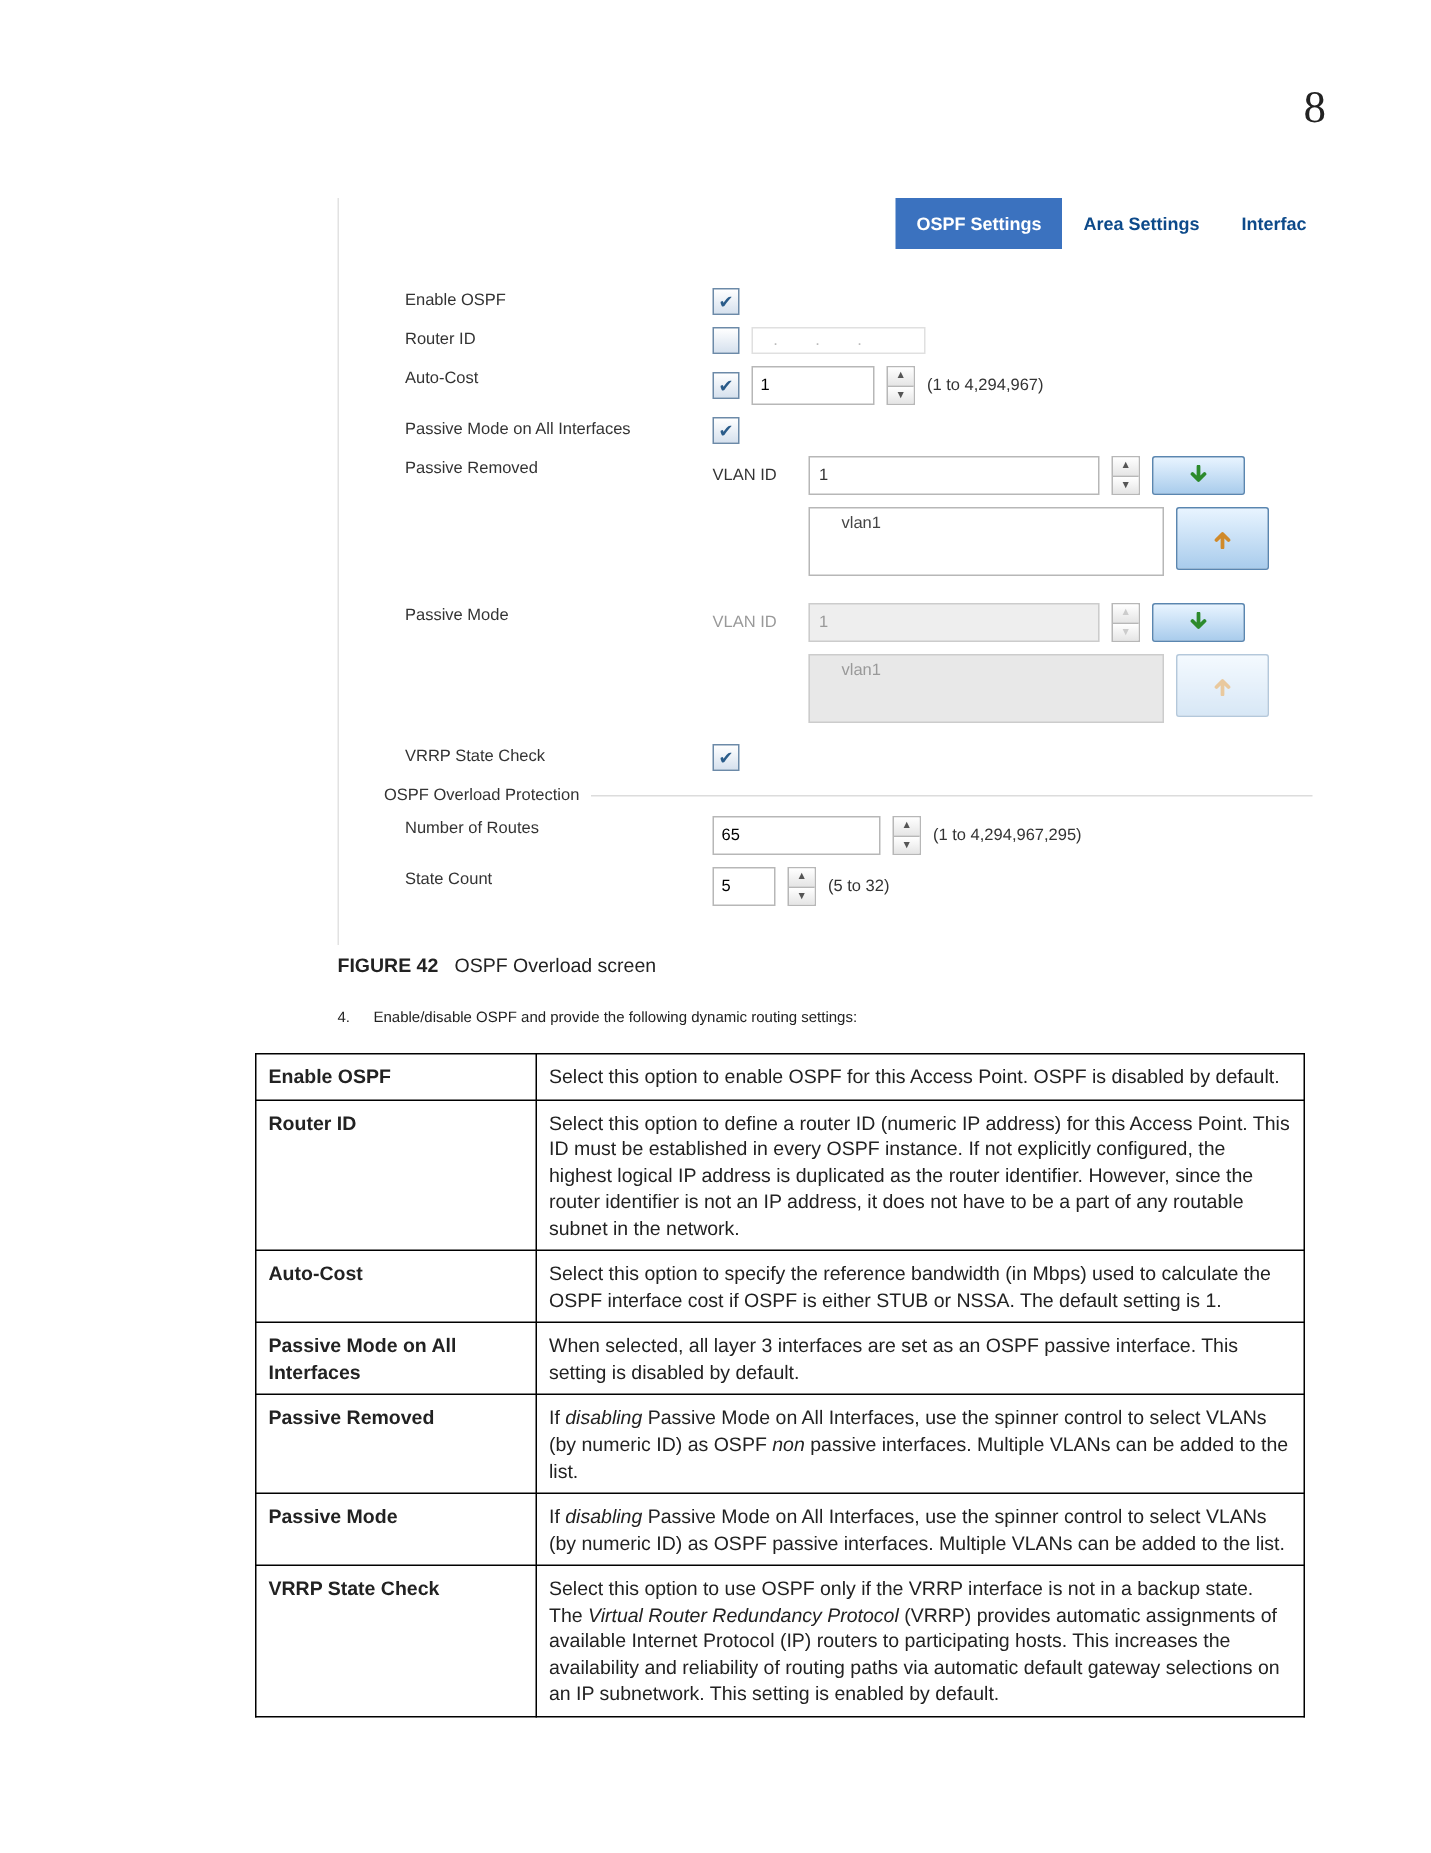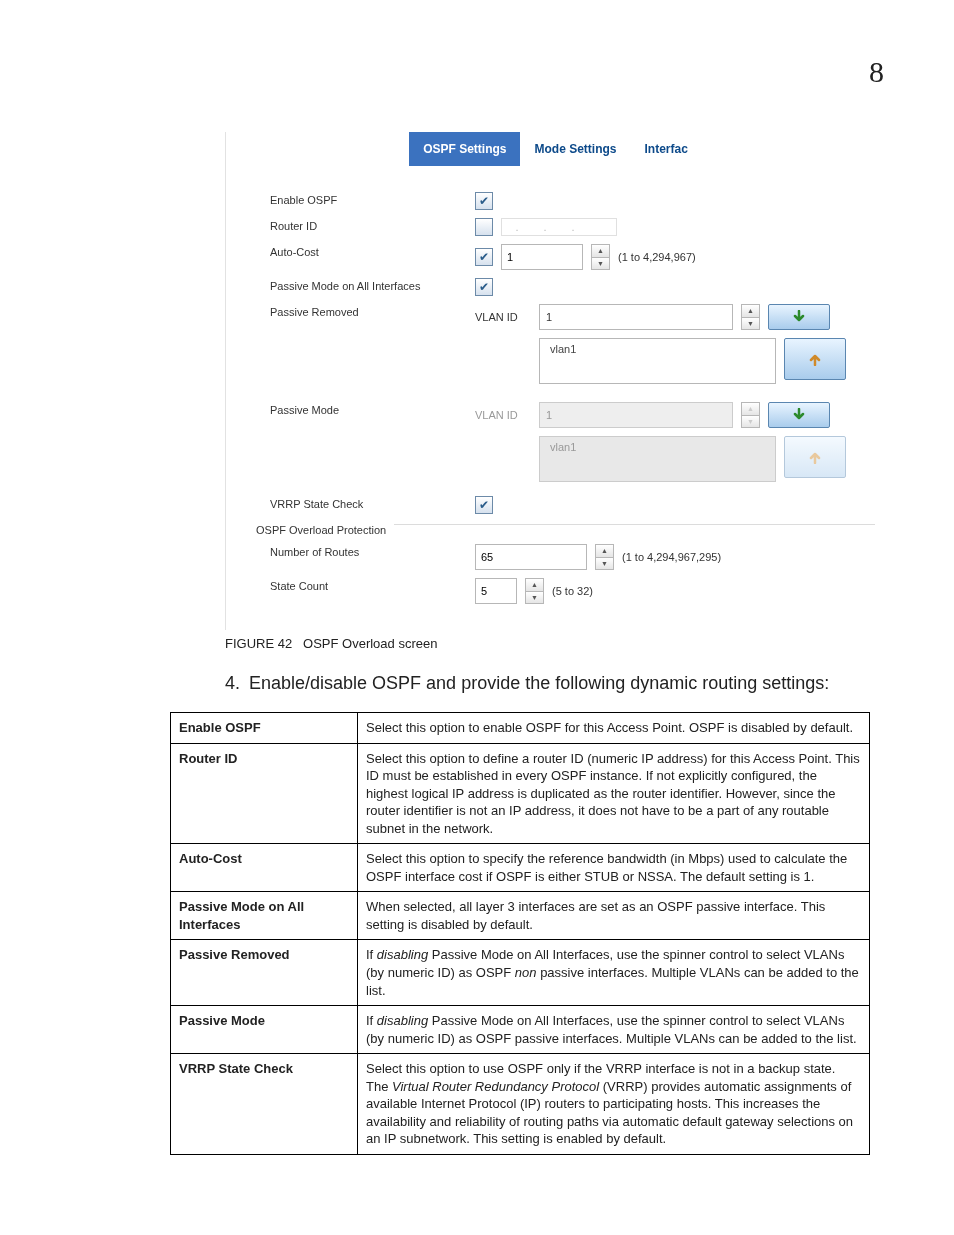--- a/index.html
+++ b/index.html
@@ -1,20 +1,20 @@
 <!DOCTYPE html>
 <html><head>
 <meta charset="utf-8">
 <style>
 html,body{margin:0;padding:0;background:#fff;font-family:Arial,Helvetica,sans-serif;color:#222}
 .page{width:954px;height:1235px;position:relative;margin:0 auto;box-sizing:border-box;padding:60px 70px 0 70px}
 .pagenum{position:absolute;top:55px;right:70px;font-family:Georgia,'Times New Roman',serif;font-size:30px;font-weight:400}
 .shot{margin-top:72px;margin-left:155px;width:660px;overflow:hidden;border-left:1px solid #e2e2e2;background:#fbfbfb;box-sizing:border-box}
 .shot-inner{background:#fff}
-.tabbar{display:flex;justify-content:center;font-size:12px;font-weight:700}
+.tabbar{display:flex;justify-content:flex-end;font-size:12px;font-weight:700}
 .tab{padding:10px 14px;color:#0d4a8a}
 .tab.sel{background:#3b72bf;color:#fff}
 .pad{padding:18px 10px 18px 30px;font-family:Verdana,Arial,sans-serif;font-size:11px;color:#333}
 .row{display:flex;align-items:flex-start;margin:8px 0}
 .lab{width:205px;padding-top:2px}
 .lab.indent{padding-left:14px}
 .ctrl{display:flex;align-items:center;gap:8px}
 .cbx{width:16px;height:16px;border:1px solid #6c8aa8;background:linear-gradient(#fff,#d6e1ee);display:inline-flex;align-items:center;justify-content:center;font-size:12px;color:#2a5c8a}
 .iput{border:1px solid #b7b7b7;background:#fff;font-family:Verdana,Arial,sans-serif;font-size:11px;padding:3px 5px;height:18px;box-sizing:content-box}
 .iput.w50{width:70px}
@@ -24,49 +24,49 @@
 .spin{width:17px;height:24px;display:flex;flex-direction:column;border:1px solid #b7b7b7}
 .spin .btn{flex:1;background:linear-gradient(#fff,#e5e5e5);text-align:center;font-size:7px;line-height:11px;color:#555}
 .spin .btn:first-child{border-bottom:1px solid #b7b7b7}
 .spin.disabled .btn{color:#ccc}
 .hint{font-size:11px;color:#333}
 .vlab{font-size:11px;color:#333;width:56px}
 .tag{border:1px solid #b7b7b7;height:24px;box-sizing:content-box;display:flex;align-items:center}
 .tag.input{width:180px;padding:0 6px;font-size:11px;color:#333}
 .tag.disabled{background:#eee;color:#999;border-color:#ccc}
 .gbtn{width:60px;height:24px;border:1px solid #5a86b0;background:linear-gradient(#e8f4ff,#a9ccec);border-radius:2px;display:inline-flex;align-items:center;justify-content:center}
-.listbox{border:1px solid #b7b7b7;width:237px;height:46px;background:#fff;font-size:11px;padding:4px 10px;box-sizing:border-box;color:#444}
+.listbox{border:1px solid #b7b7b7;width:237px;height:46px;background:#fff;font-size:11px;padding:4px 21px;box-sizing:border-box;color:#444}
 .listbox.disabled{background:#e8e8e8;border-color:#ccc;color:#999}
 .upbtn{width:60px;height:40px;border:1px solid #5a86b0;background:linear-gradient(#e8f4ff,#a9ccec);border-radius:2px;display:inline-flex;align-items:center;justify-content:center;align-self:flex-start}
 .upbtn.disabled{opacity:.45}
 .grp{margin-top:10px}
 .grp-title{font-size:11px;color:#333}
-.grp-line{display:flex;align-items:flex-start;gap:8px;margin:6px 0 2px}
+.grp-line{display:flex;align-items:center;gap:8px;margin:6px 0 2px}
 .hr{flex:1;border-top:1px solid #dcdcdc;height:0}
 .caption{margin:6px 0 0 155px;font-size:13px}
-.caption b{font-weight:400}
-.step{margin:22px 0 0 155px;font-size:18px}
+.caption b{font-weight:700}
+.step{margin:22px 0 0 155px;font-size:10px}
 .step-num{display:inline-block;width:24px}
 table.defs{border-collapse:collapse;width:700px;margin:18px 0 0 100px;font-size:13px}
 table.defs td{border:1px solid #000;padding:6px 8px;vertical-align:top;line-height:1.35}
 table.defs td.term{width:170px;font-weight:700}
 .ital{font-style:italic}
 svg{display:block}
 </style>
 </head>
 <body>
 
 <div class="page">
   <div class="pagenum">8</div>
 
   <div class="shot">
     <div class="shot-inner">
       <div class="tabbar">
         <div class="tab sel">OSPF Settings</div>
-        <div class="tab">Mode Settings</div>
+        <div class="tab">Area Settings</div>
         <div class="tab">Interfac</div>
       </div>
       <div class="pad">
 
         <div class="row">
           <div class="lab indent">Enable OSPF</div>
           <div class="ctrl">
               <span class="cbx">✔</span>
             </div>
         </div>

